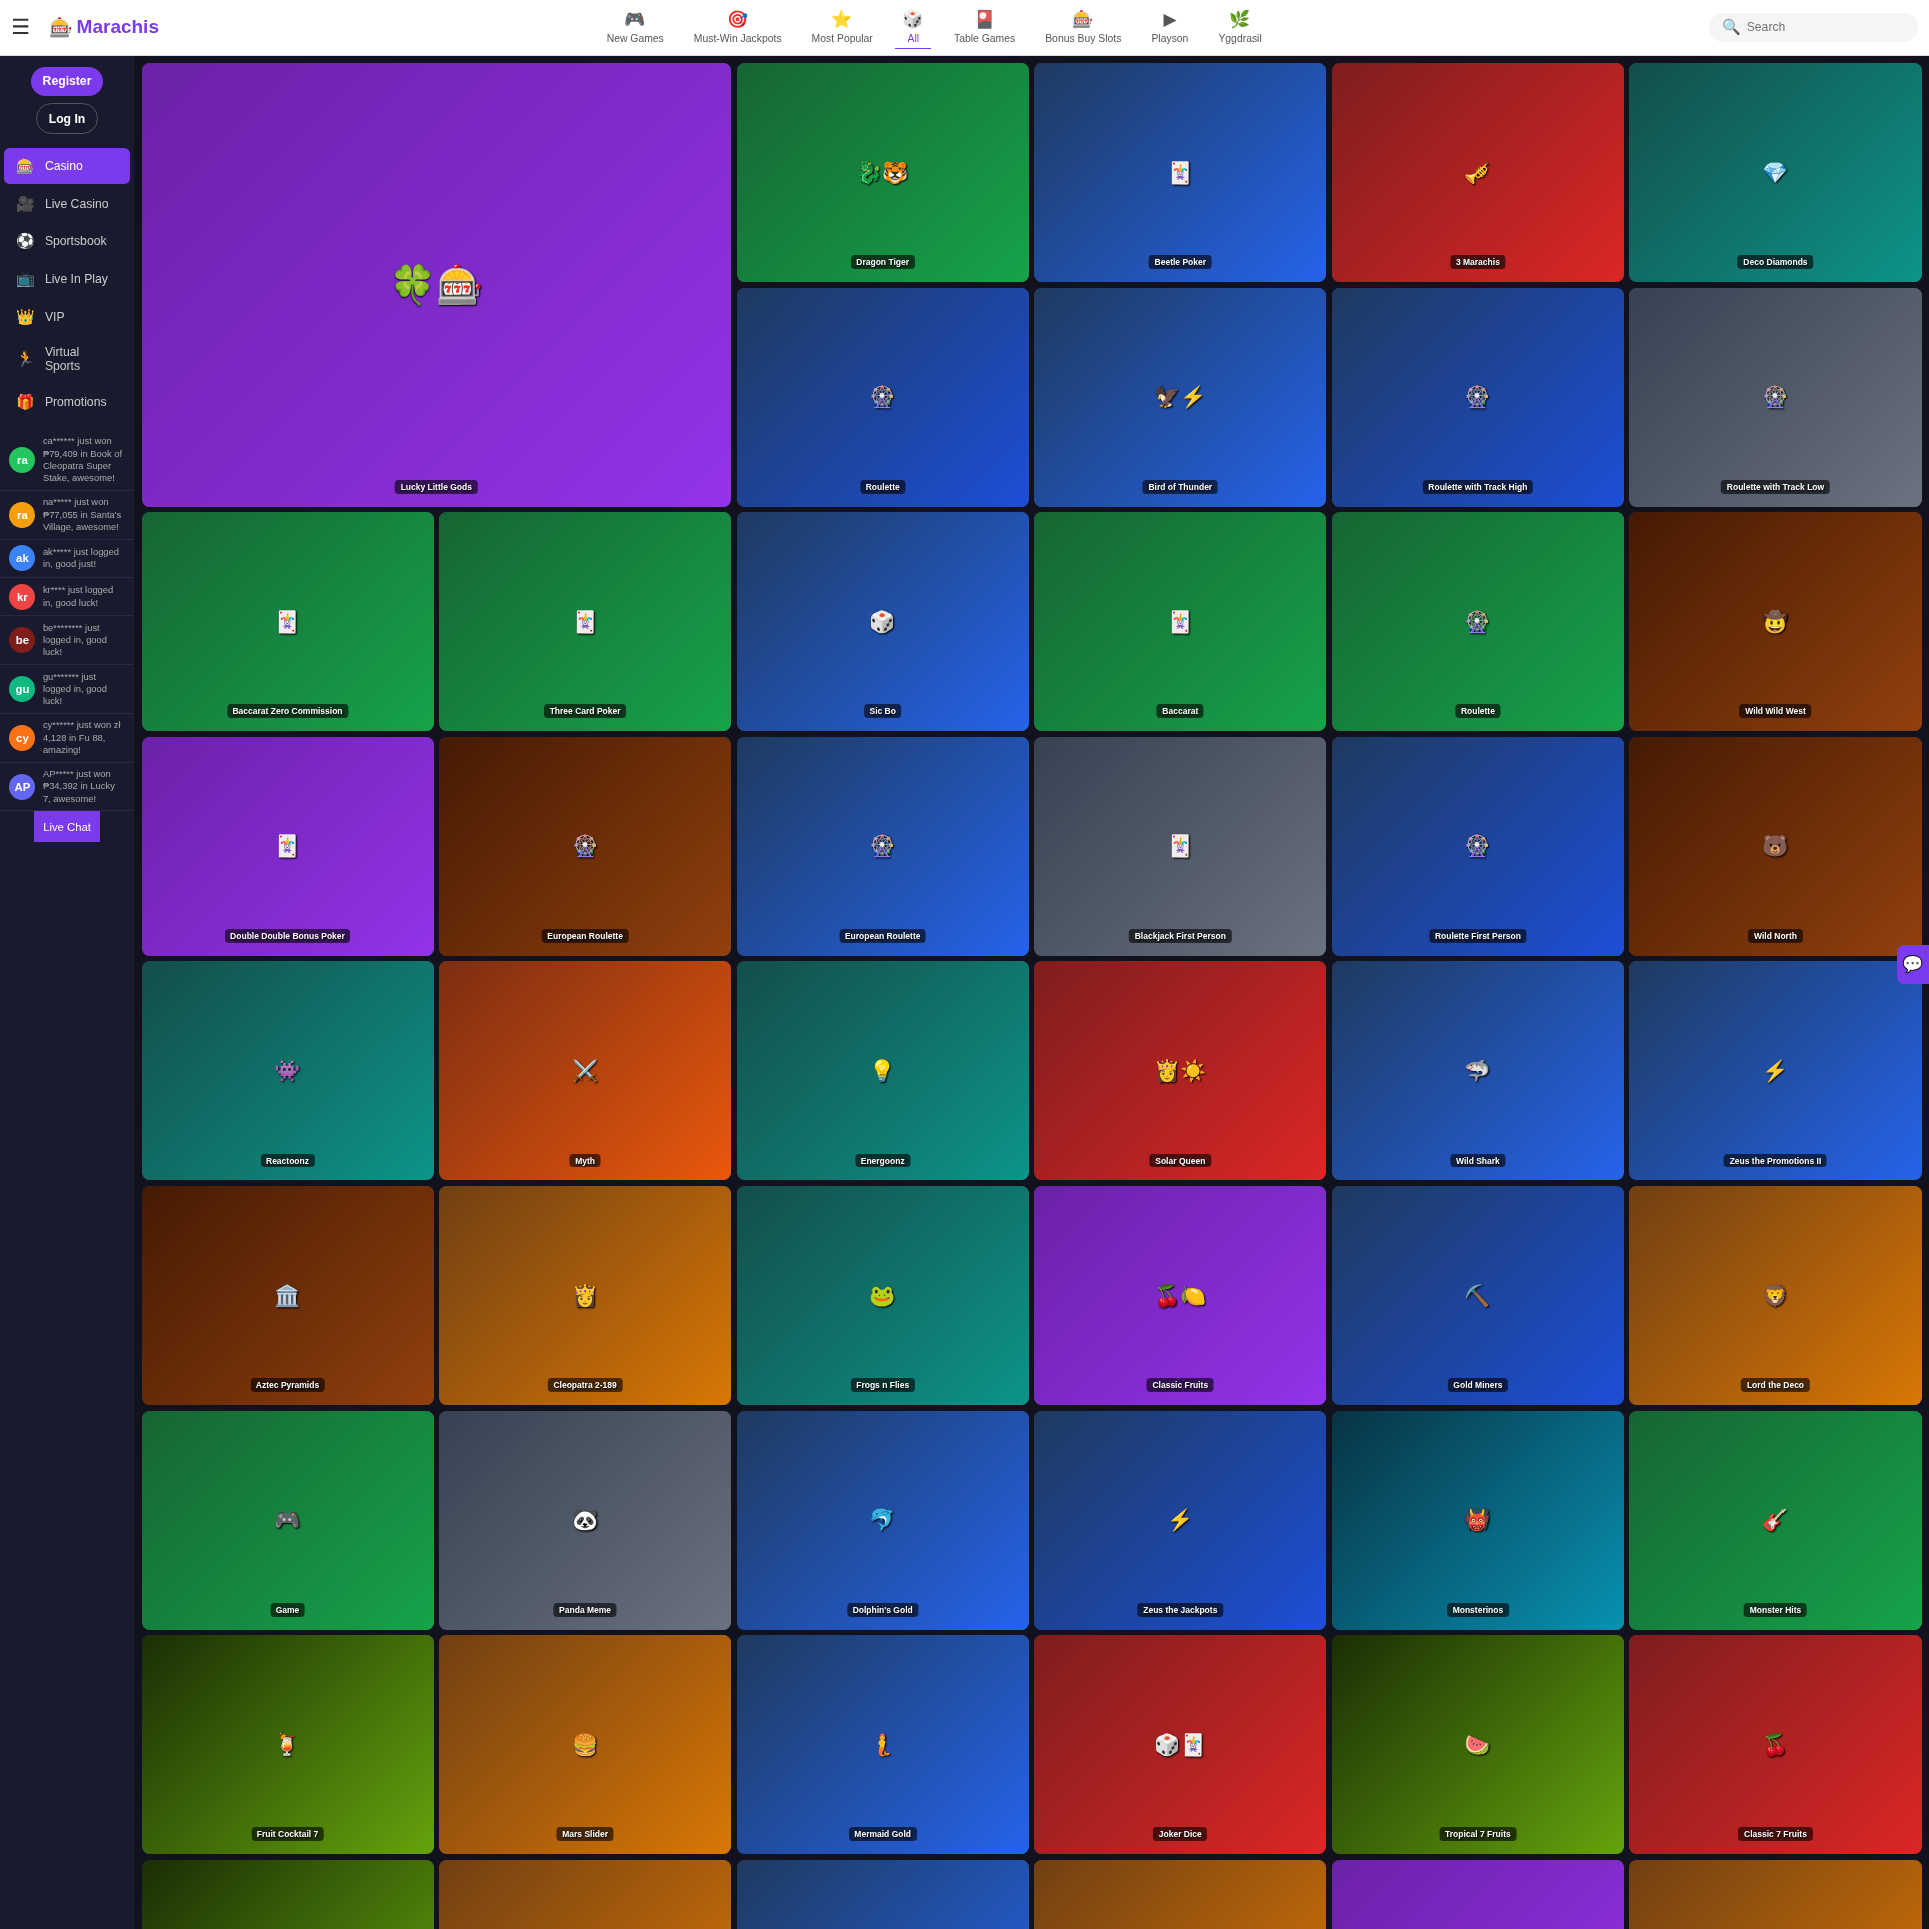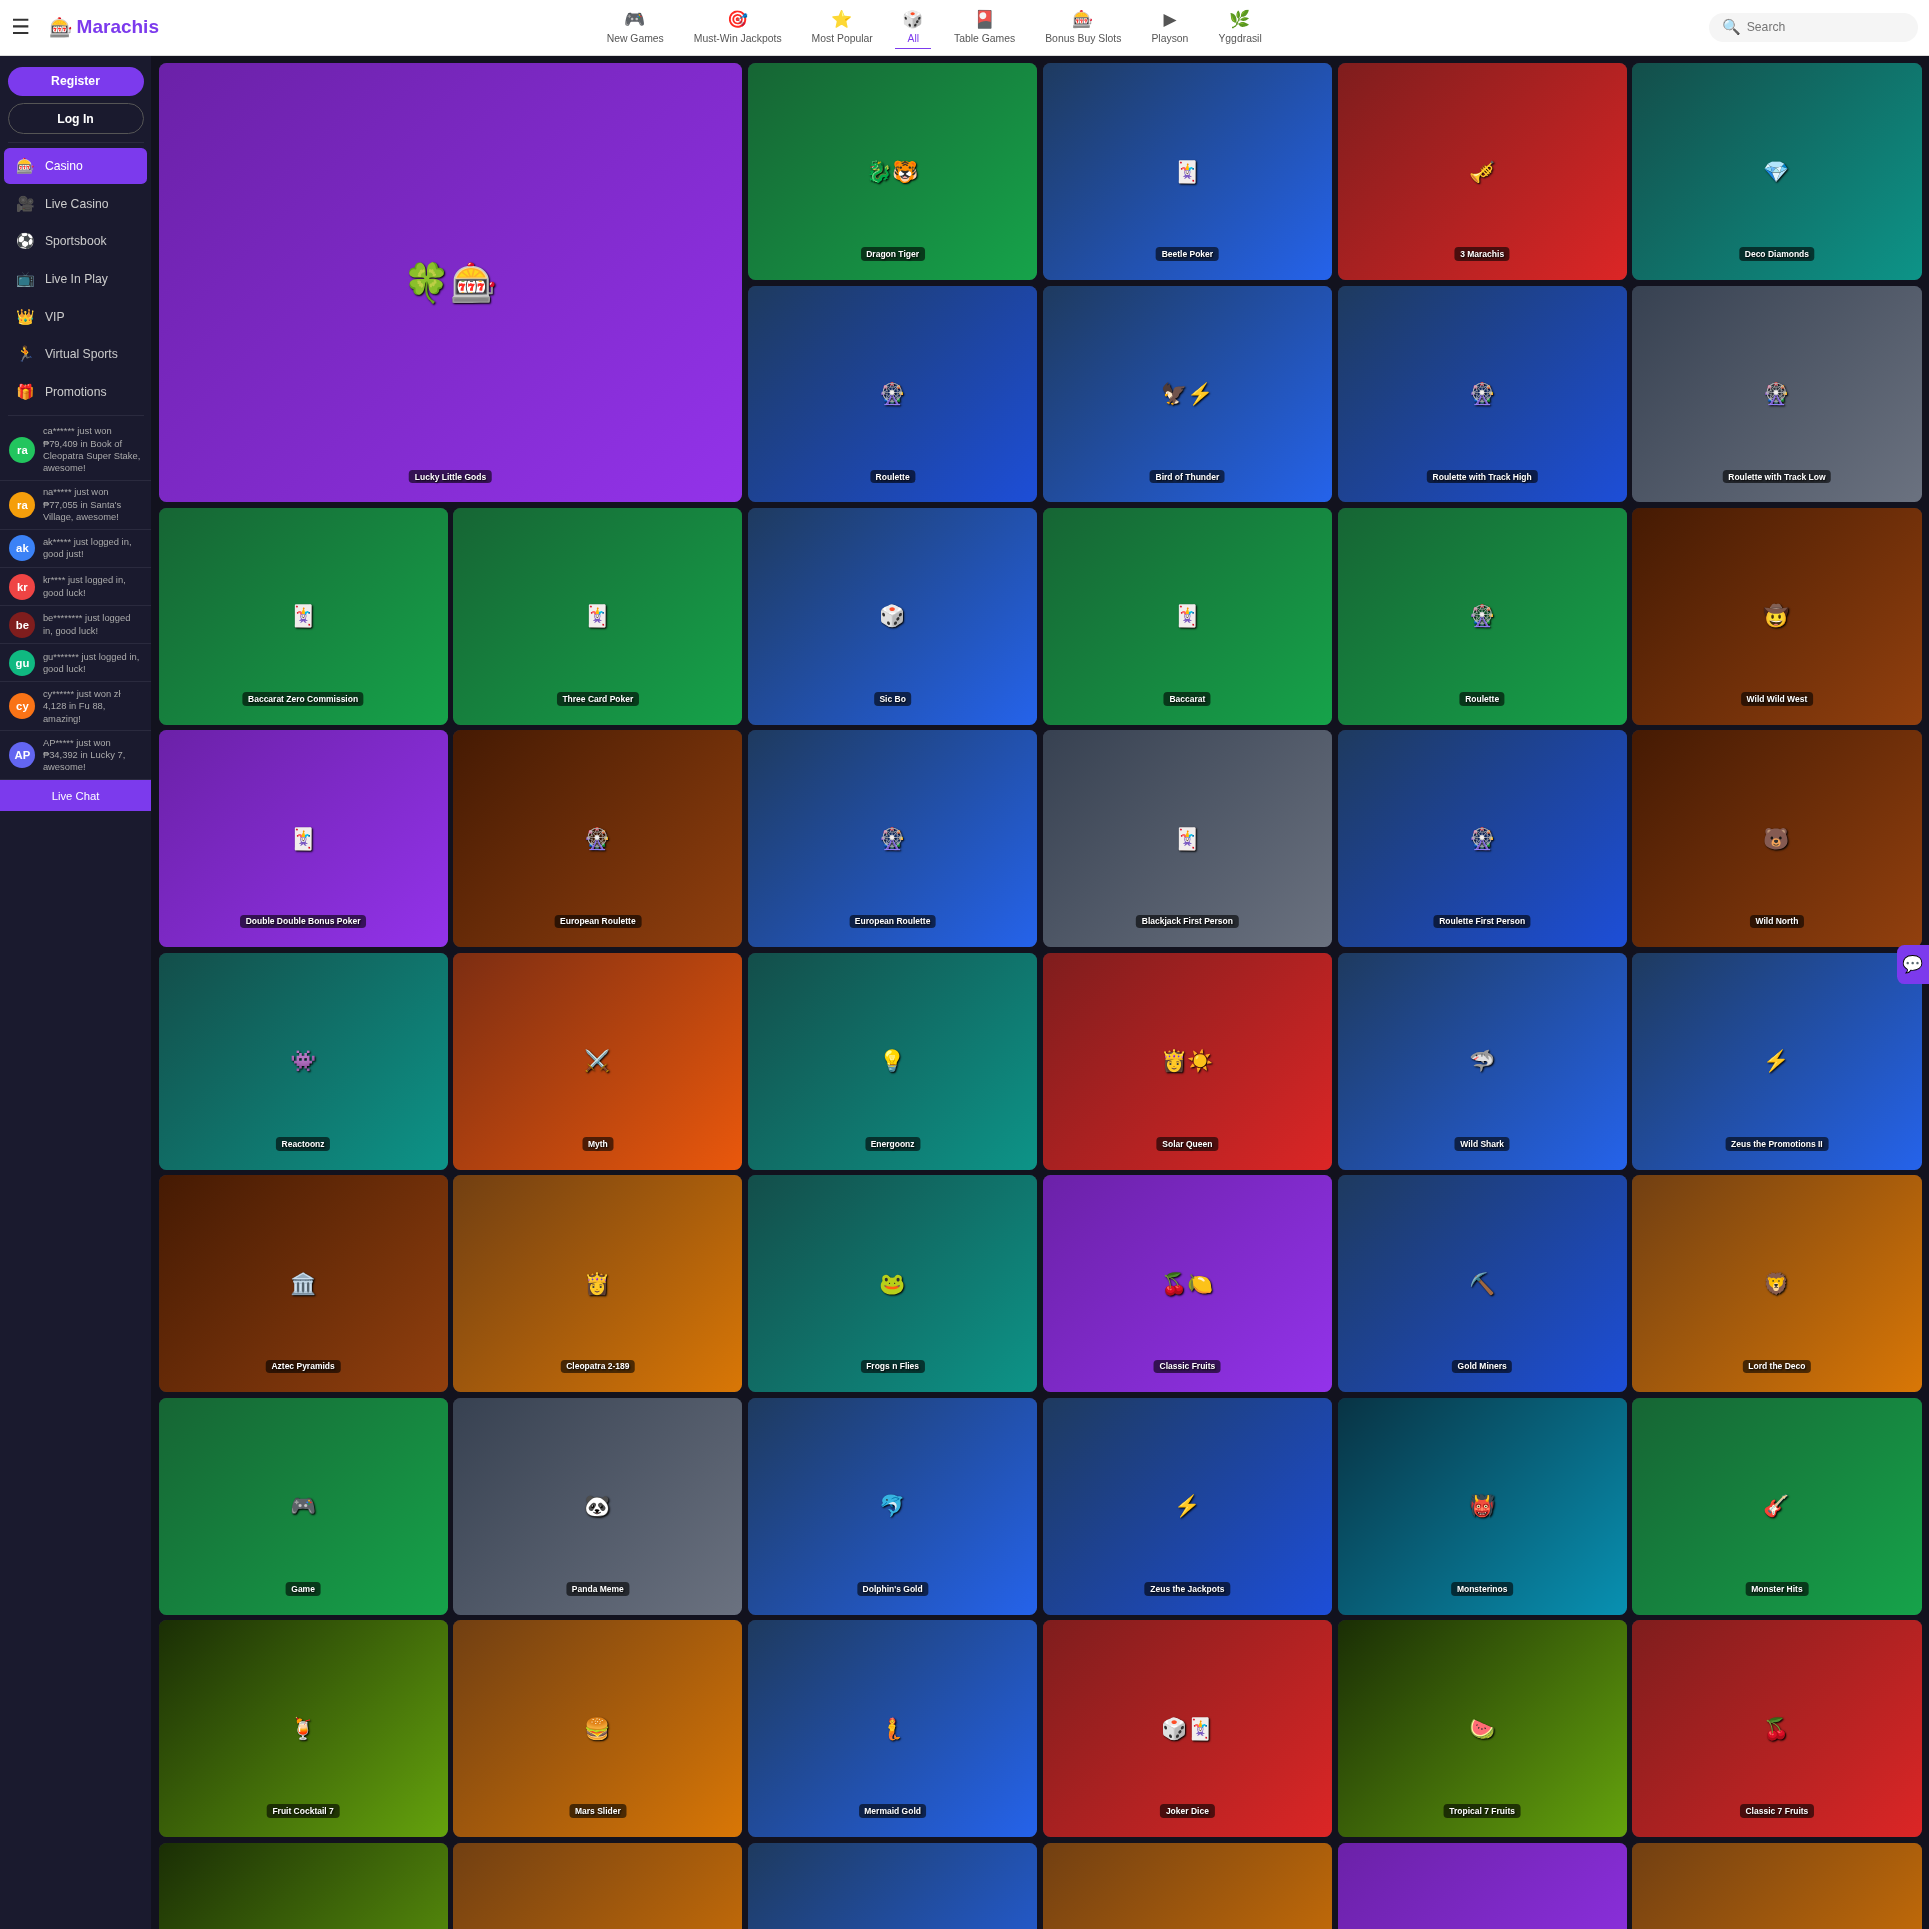--- a/index.html
+++ b/index.html
@@ -59,27 +59,28 @@
 
     
     .main-layout {
       display: flex;
       flex: 1;
       overflow: hidden;
     }
 
     
     .sidebar {
-      width: 151px;
+      width: 134px;
       background: #1a1a2e;
       display: flex;
       flex-direction: column;
       flex-shrink: 0;
       overflow-y: auto;
       padding-top: 7.5px;
+      align-items: center;
     }
     .sidebar-btn {
       margin: 3.8px 7.5px;
       padding: 7.5px 11.3px;
       border-radius: 19px;
       border: none;
       cursor: pointer;
       font-size: 12.2px;
       font-weight: bold;
     }
@@ -169,21 +170,21 @@
       font-size: 10.4px;
       font-weight: bold;
       text-align: center;
       padding: 3.8px;
       color: #fff;
       text-shadow: 0.9px 0.9px 1.9px #000;
       position: relative;
     }
     .game-label {
       position: absolute;
-      bottom: 19px;
+      bottom: 13px;
       left: 50%;
       transform: translateX(-50%);
       font-size: 8.5px;
       background: rgba(0,0,0,0.6);
       padding: 1.9px 5.6px;
       border-radius: 3.8px;
       white-space: nowrap;
       color: #fff;
     }
 

